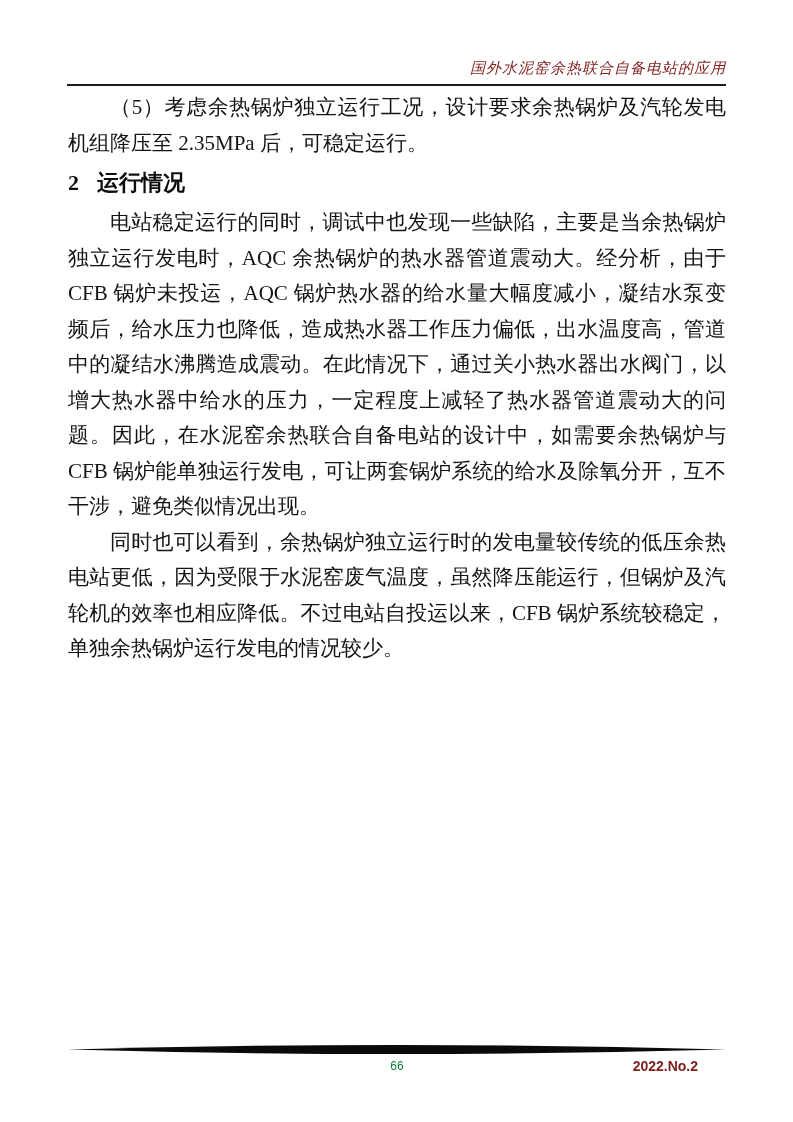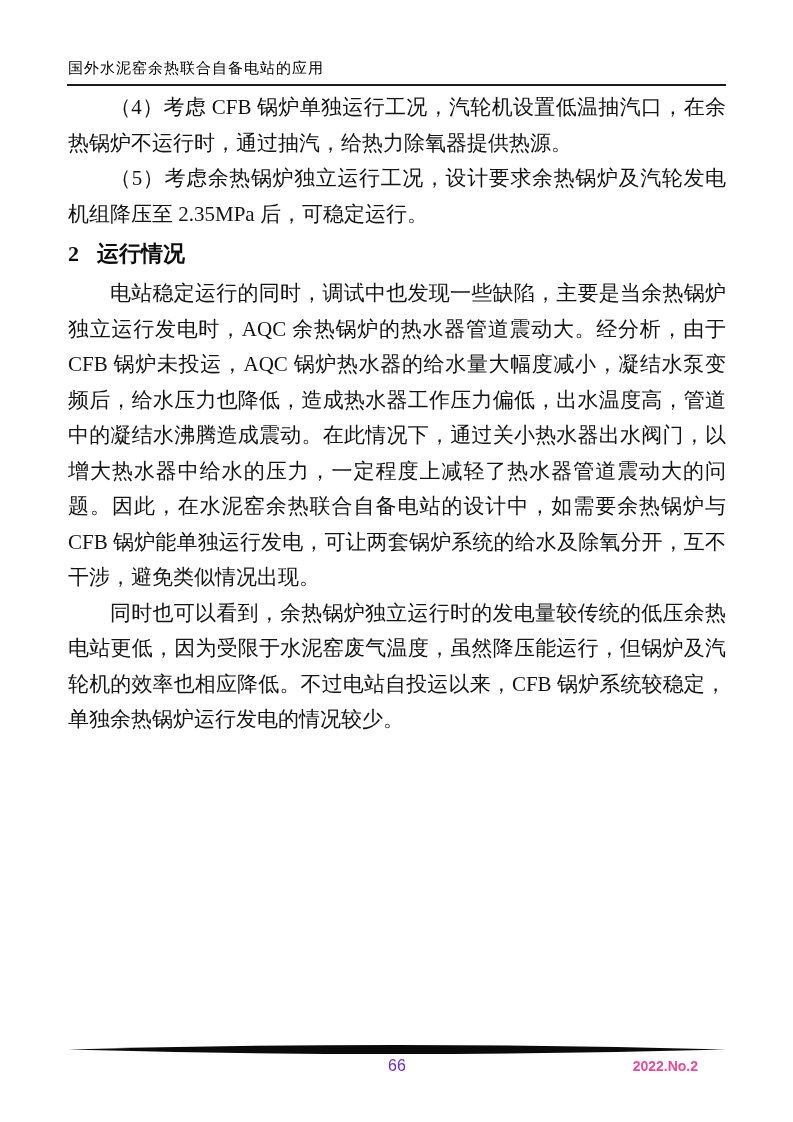--- a/index.html
+++ b/index.html
@@ -15,25 +15,26 @@
   .page {
     position: absolute;
     inset: 0;
     background: #ffffff;
   }
   .running-head {
     position: absolute;
     top: 58px;
     left: 68px;
     width: 658px;
-    text-align: left;
+    text-align: right;
     font-size: 15px;
     line-height: 20px;
     letter-spacing: 1px;
-    color: #000000;
+    color: #7f1d1d;
+    font-style: italic;
   }
   .head-rule {
     position: absolute;
     top: 84px;
     left: 67px;
     width: 659px;
     height: 0;
     border-top: 2px solid #1c1c1c;
   }
   .content {
@@ -71,44 +72,43 @@
     width: 100%;
     height: 18px;
     margin-top: 2px;
     font-family: "Liberation Sans", "DejaVu Sans", sans-serif;
   }
   .page-num {
     position: absolute;
     left: 0;
     right: 0;
     text-align: center;
-    font-size: 16px;
+    font-size: 12px;
     line-height: 18px;
-    color: #6d28d9;
+    color: #15803d;
   }
   .issue {
     position: absolute;
     right: 28px;
     font-size: 14px;
     line-height: 18px;
     font-weight: 600;
-    color: #ec4899;
+    color: #7f1d1d;
   }
 </style>
 </head>
 <body>
 
 <div class="page">
 
   <div class="running-head">国外水泥窑余热联合自备电站的应用</div>
 
   <div class="head-rule"></div>
 
   <div class="content">
-    <p class="para">（4）考虑 CFB 锅炉单独运行工况，汽轮机设置低温抽汽口，在余热锅炉不运行时，通过抽汽，给热力除氧器提供热源。</p>
     <p class="para">（5）考虑余热锅炉独立运行工况，设计要求余热锅炉及汽轮发电机组降压至 2.35MPa 后，可稳定运行。</p>
 
     <h2 class="sec-heading">
       <span class="sec-num">2</span><span>运行情况</span>
     </h2>
 
     <p class="para">电站稳定运行的同时，调试中也发现一些缺陷，主要是当余热锅炉独立运行发电时，AQC 余热锅炉的热水器管道震动大。经分析，由于 CFB 锅炉未投运，AQC 锅炉热水器的给水量大幅度减小，凝结水泵变频后，给水压力也降低，造成热水器工作压力偏低，出水温度高，管道中的凝结水沸腾造成震动。在此情况下，通过关小热水器出水阀门，以增大热水器中给水的压力，一定程度上减轻了热水器管道震动大的问题。因此，在水泥窑余热联合自备电站的设计中，如需要余热锅炉与 CFB 锅炉能单独运行发电，可让两套锅炉系统的给水及除氧分开，互不干涉，避免类似情况出现。</p>
     <p class="para">同时也可以看到，余热锅炉独立运行时的发电量较传统的低压余热电站更低，因为受限于水泥窑废气温度，虽然降压能运行，但锅炉及汽轮机的效率也相应降低。不过电站自投运以来，CFB 锅炉系统较稳定，单独余热锅炉运行发电的情况较少。</p>
   </div>
 

